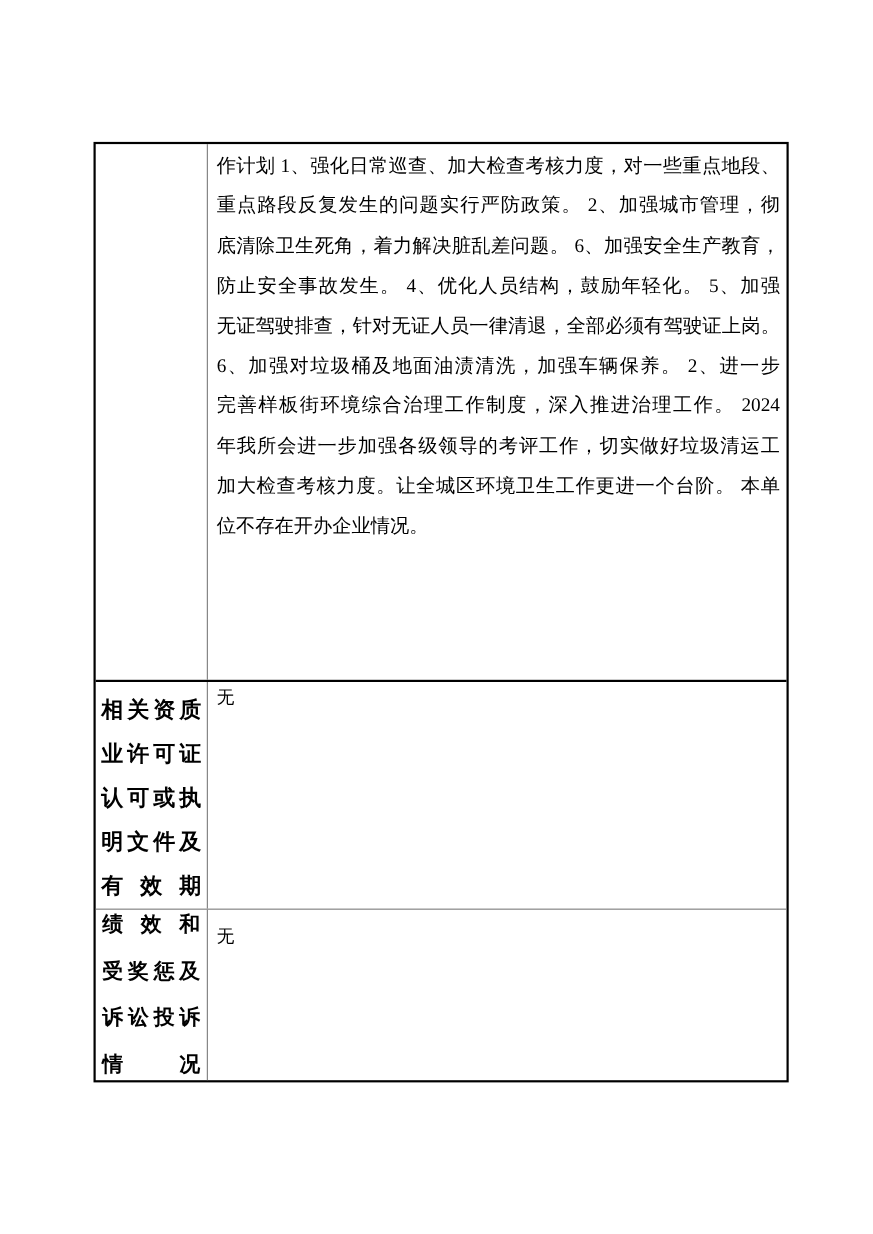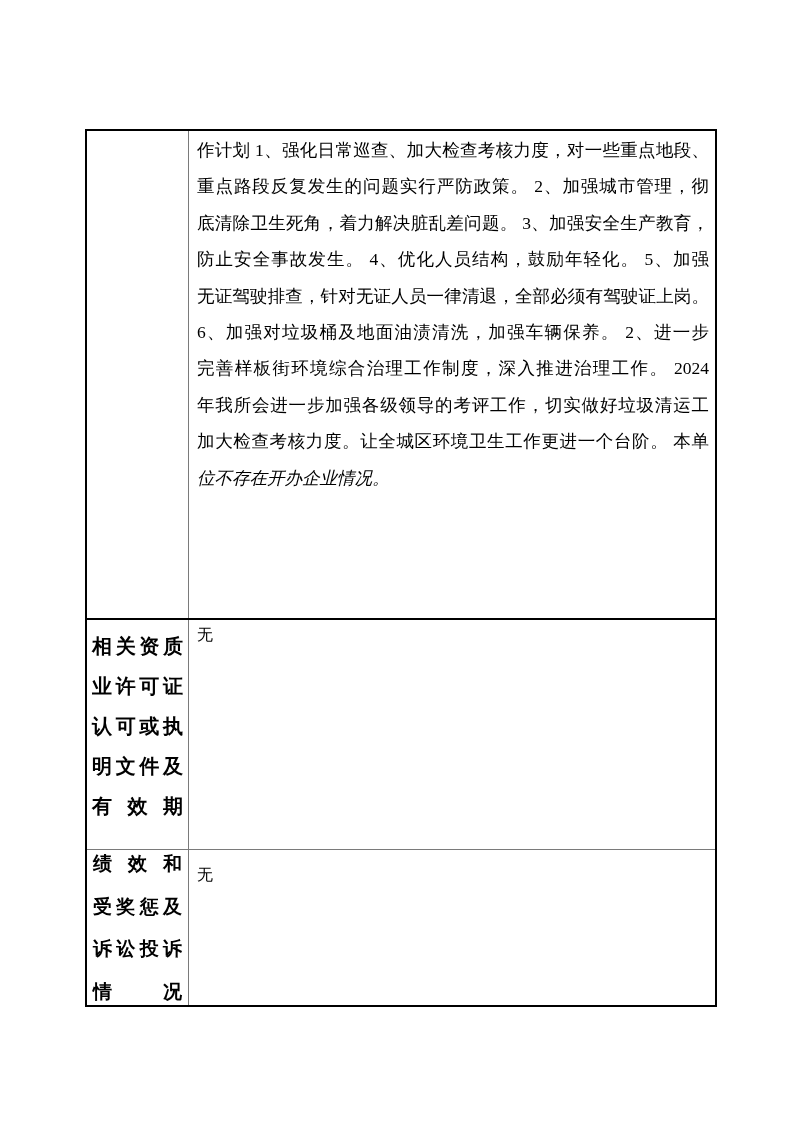--- a/index.html
+++ b/index.html
@@ -11,30 +11,30 @@
   }
   .page { position:relative; width:794px; height:1122px; background:#ffffff; overflow:hidden;margin-top:32px; }
 
   .doc-table {
     position:absolute; left:85px; top:97px; width:632px;
     border:2px solid #000000;
     background:#ffffff;
   }
   .trow { display:flex; }
   .r1 { height:489px; border-bottom:2px solid #000000; }
-  .r2 { height:230px; border-bottom:1px solid #7a7a7a;font-family:Liberation Serif, serif; }
+  .r2 { height:207px; border-bottom:1px solid #7a7a7a;font-family:Liberation Serif, serif; }
   .r3 { height:155px; }
 
   .hcell { width:102px; flex:none; border-right:1px solid #7a7a7a; }
   .bcell { flex:1; min-width:0; }
 
   
   .r1b { padding:1px 6px 0 8px; font-size:17.5px; line-height:36.4px; }
   .body-line { text-align:justify; text-align-last:justify; }
-  .r1b .body-line:last-child { text-align:center; text-align-last:left;font-style:italic; }
+  .r1b .body-line:last-child { text-align:center; text-align-last:left; }
 
   
   .r2h { padding:6px 5px 0 5px; font-weight:bold; font-size:20px; line-height:40px; }
   .head-line { text-align:justify; text-align-last:justify; }
 
   
   .r3h { display:flex; flex-direction:column; justify-content:space-between;
          padding:0 6px; font-weight:bold; font-size:19px; line-height:27px; }
 
   
@@ -46,21 +46,21 @@
 <body>
 
 <div class="page">
   <div class="doc-table">
 
     <div class="trow r1">
       <div class="hcell"></div>
       <div class="bcell r1b">
           <div class="body-line">作计划 1、强化日常巡查、加大检查考核力度，对一些重点地段、</div>
           <div class="body-line">重点路段反复发生的问题实行严防政策。 2、加强城市管理，彻</div>
-          <div class="body-line">底清除卫生死角，着力解决脏乱差问题。 3、加强安全生产教育，</div>
+          <div class="body-line">底清除卫生死角，着力解决脏乱差问题。 6、加强安全生产教育，</div>
           <div class="body-line">防止安全事故发生。 4、优化人员结构，鼓励年轻化。 5、加强</div>
           <div class="body-line">无证驾驶排查，针对无证人员一律清退，全部必须有驾驶证上岗。</div>
           <div class="body-line">6、加强对垃圾桶及地面油渍清洗，加强车辆保养。 2、进一步</div>
           <div class="body-line">完善样板街环境综合治理工作制度，深入推进治理工作。 2024</div>
           <div class="body-line">年我所会进一步加强各级领导的考评工作，切实做好垃圾清运工</div>
           <div class="body-line">加大检查考核力度。让全城区环境卫生工作更进一个台阶。 本单</div>
           <div class="body-line">位不存在开办企业情况。</div>
         </div>
     </div>
 

